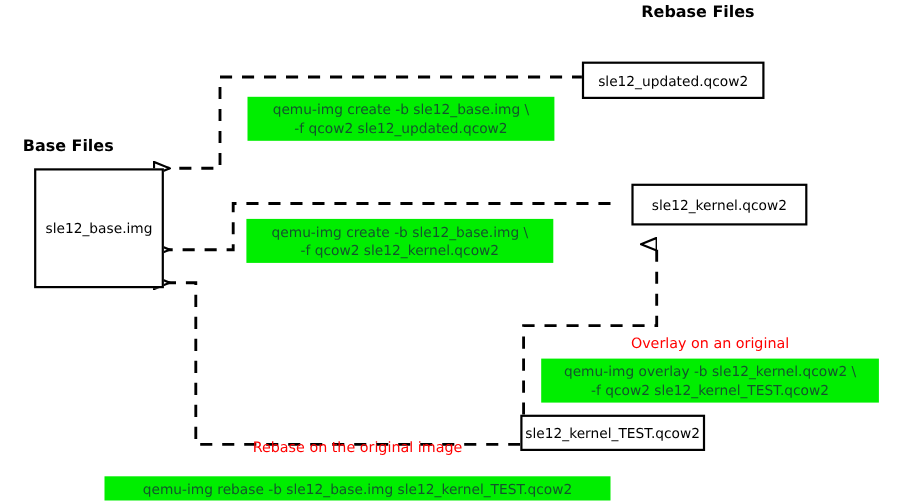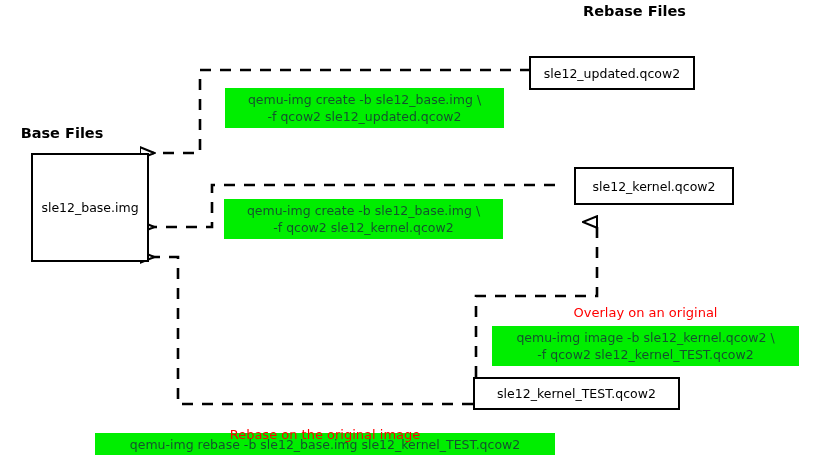--- a/index.html
+++ b/index.html
@@ -54,21 +54,21 @@
   #base-box {
     left: 3px; top: 153px; width: 118px; height: 109px; margin-left: 28px;
   }
   #updated-box {
     left: 529px; top: 56px; width: 166px; height: 34px;
   }
   #kernel-box {
     left: 574px; top: 167px; width: 160px; height: 38px;
   }
   #kernel-test-box {
-    left: 473px; top: 377px; width: 207px; height: 33px;
+    left: 473px; top: 377px; width: 168px; height: 33px;
   }
 
   
   .cmd {
     background: #00ee00;
     color: #14532d;
     font-size: 12.5px;
     line-height: 17px;
     text-align: center;
     white-space: pre;
@@ -93,21 +93,21 @@
   .note {
     color: #ff0000;
     font-size: 13px;
     text-align: center;
     white-space: nowrap;
   }
   #note-overlay-on-overlay {
     left: 492px; top: 305px; width: 307px;
   }
   #note-rebase {
-    left: 95px; top: 427px; width: 460px;
+    left: 95px; top: 400px; width: 460px;
   }
 </style>
 </head>
 <body>
 
 <svg id="canvas" viewBox="0 0 829 455">
   <defs>
     <marker id="hollow-left" markerWidth="16" markerHeight="14" refX="15.5" refY="7" orient="auto" markerUnits="userSpaceOnUse">
       <path d="M 15.5 1.2 L 1.2 7 L 15.5 12.8 Z" fill="#ffffff" stroke="#000000" stroke-width="2"></path>
     </marker>
@@ -144,18 +144,18 @@
 </div>
 
 <div class="abs node" id="kernel-test-box">
   <span>sle12_kernel_TEST.qcow2</span>
 </div>
 
 <div class="abs cmd" id="cmd-updated">qemu-img create -b sle12_base.img \
 -f qcow2 sle12_updated.qcow2</div>
 <div class="abs cmd" id="cmd-kernel">qemu-img create -b sle12_base.img \
 -f qcow2 sle12_kernel.qcow2</div>
-<div class="abs cmd" id="cmd-kernel-test">qemu-img image -b sle12_kernel.qcow2 \
+<div class="abs cmd" id="cmd-kernel-test">qemu-img overlay -b sle12_kernel.qcow2 \
 -f qcow2 sle12_kernel_TEST.qcow2</div>
 <div class="abs cmd" id="cmd-rebase">qemu-img rebase -b sle12_base.img sle12_kernel_TEST.qcow2</div>
 
 <div class="abs note" id="note-overlay-on-overlay">Overlay on an original</div>
 <div class="abs note" id="note-rebase">Rebase on the original image</div>
 
 </body></html>

